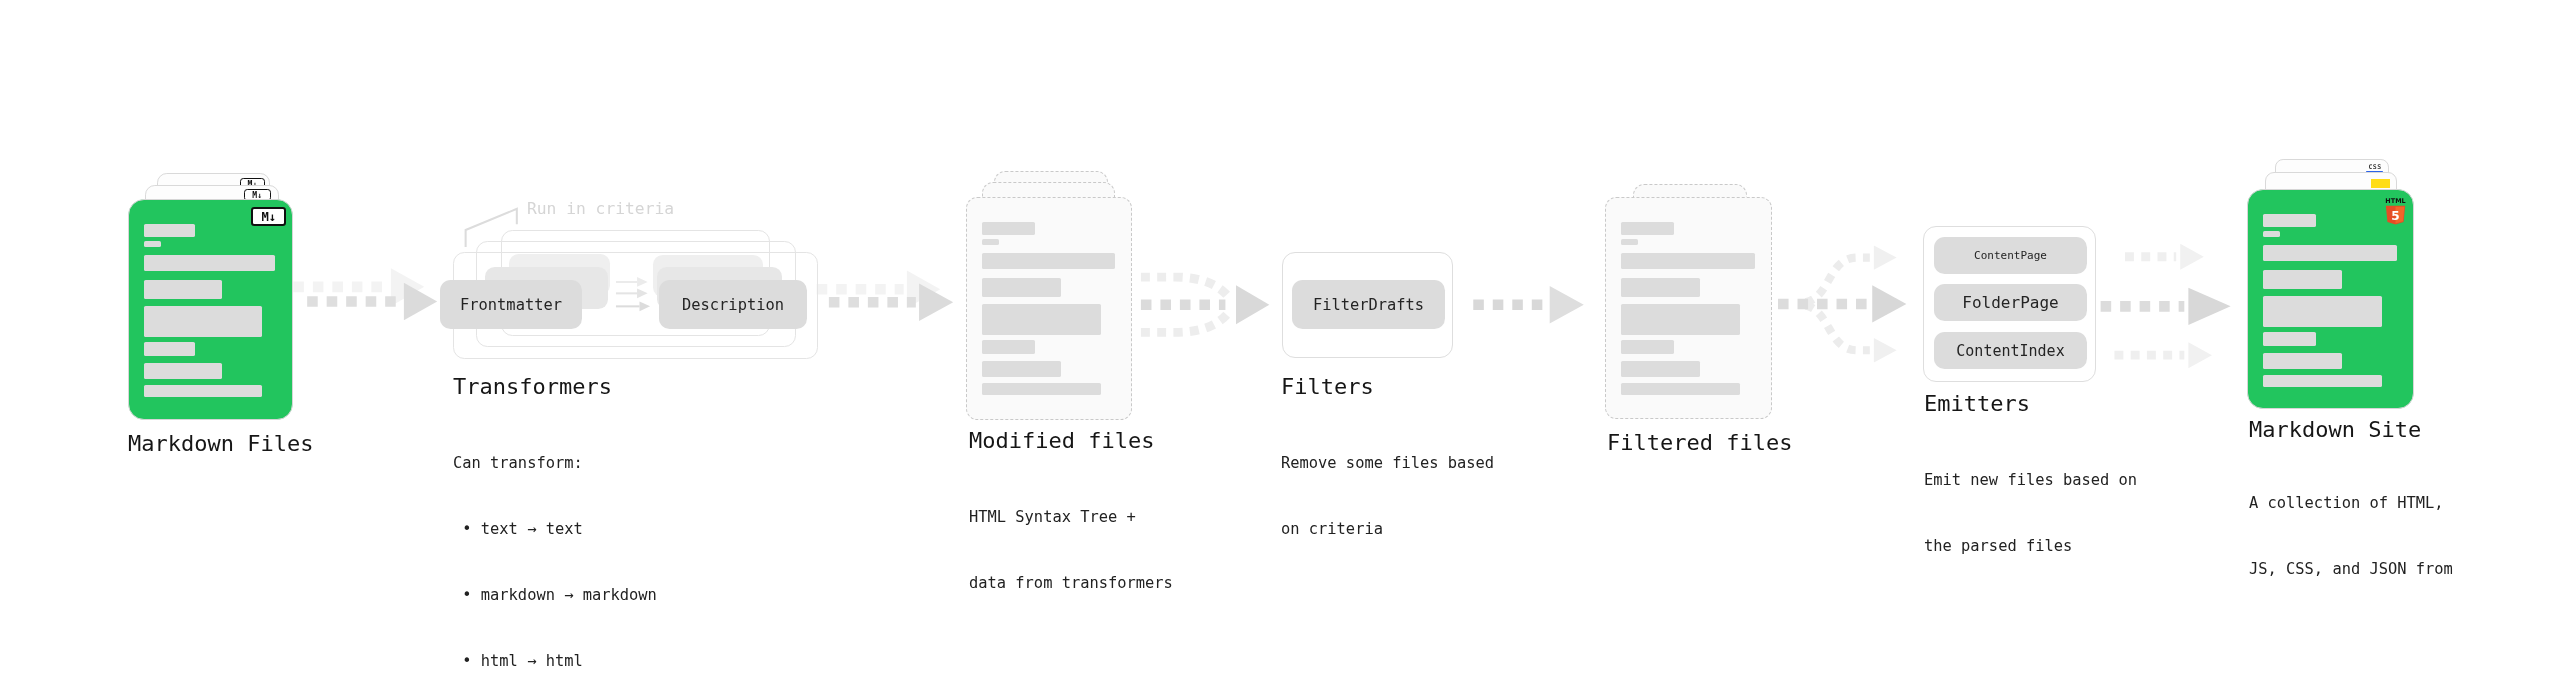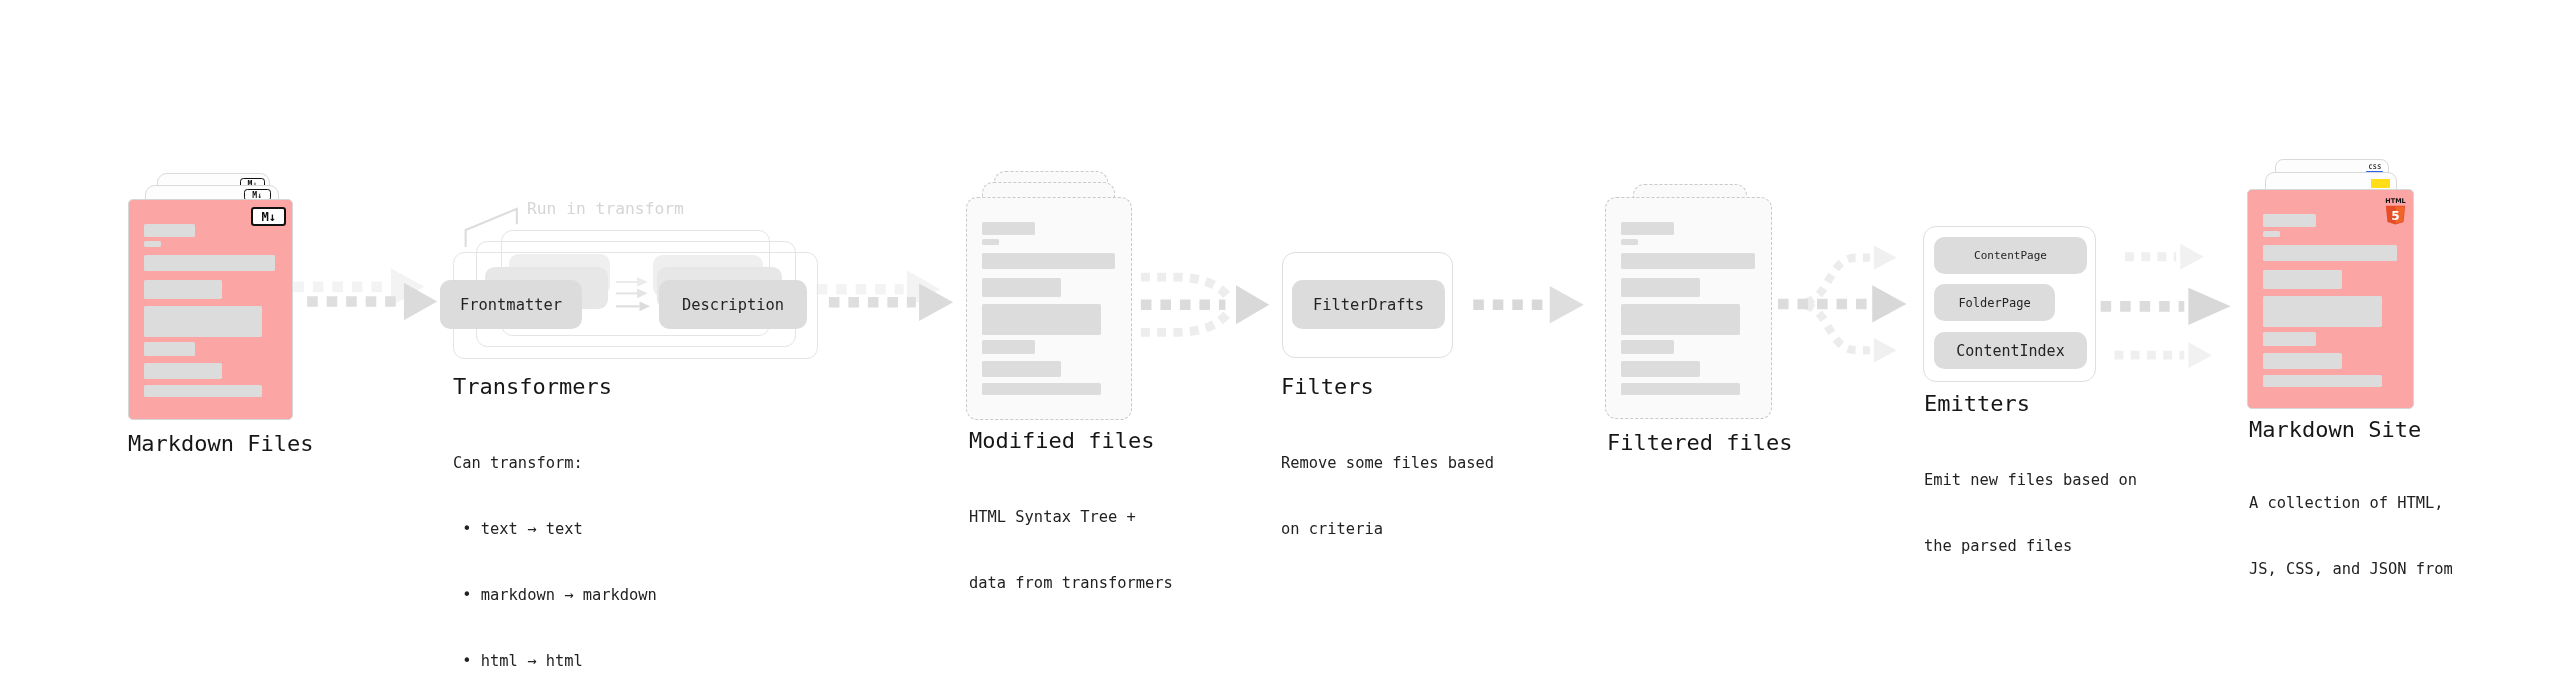--- a/index.html
+++ b/index.html
@@ -3,21 +3,21 @@
 <meta charset="utf-8">
 <style>
   html,body{margin:0;padding:0;}
   body{
     width:2576px;height:681px;position:relative;background:#ffffff;overflow:hidden;
     font-family:"DejaVu Sans Mono","Liberation Mono",monospace;color:#1c1c1c;
   }
   .abs{position:absolute;}
   
   .doc{
-    position:absolute;background:#fca5a5;border:1.6px solid #d6d6d6;border-radius:5px;box-sizing:border-box;
+    position:absolute;background:#22c55e;border:1.6px solid #d6d6d6;border-radius:16px;box-sizing:border-box;
   }
   .doc-back{
     position:absolute;background:#fdfdfd;border:1.6px solid #d9d9d9;border-radius:9.8px;box-sizing:border-box;
   }
   .doc-dashed{
     position:absolute;background:#fafafa;border:1.6px dashed #c9c9c9;border-radius:11.4px;box-sizing:border-box;
   }
   .bar{position:absolute;background:#dcdcdc;border-radius:1.6px;}
   
   .pill{
@@ -128,21 +128,21 @@
       <div class="bar" style="left:15.4px;top:80px;width:78px;height:18.7px;"></div>
       <div class="bar" style="left:15.4px;top:106px;width:118px;height:31px;"></div>
       <div class="bar" style="left:15.4px;top:142px;width:51px;height:14px;"></div>
       <div class="bar" style="left:15.4px;top:163px;width:78px;height:16.3px;"></div>
       <div class="bar" style="left:15.4px;top:185px;width:118px;height:12.2px;"></div>
     </div>
     <div class="title" style="left:128px;top:432px;">Markdown Files</div>
   </div>
 
   <div>
-    <div class="annotation" style="left:527px;top:199px;">Run in transform</div>
+    <div class="annotation" style="left:527px;top:199px;">Run in criteria</div>
     <div class="frame" style="left:501px;top:230px;width:269px;height:106px;"></div>
     <div class="frame" style="left:476px;top:241px;width:320px;height:106px;"></div>
     <div class="frame" style="left:453px;top:252px;width:365px;height:107px;"></div>
 
     <div class="pill-back" style="left:509px;top:254px;width:101px;height:41px;"></div>
     <div class="pill-mid" style="left:485px;top:267px;width:123px;height:42px;"></div>
     <div class="pill" style="left:440px;top:280px;width:142px;height:49px;">Frontmatter</div>
 
     <div class="pill-back" style="left:653px;top:255px;width:110px;height:42px;"></div>
     <div class="pill-mid" style="left:657px;top:267px;width:125px;height:42px;"></div>
@@ -198,21 +198,21 @@
       <div class="bar" style="left:14.6px;top:142px;width:53px;height:14px;"></div>
       <div class="bar" style="left:14.6px;top:163px;width:79px;height:16.3px;"></div>
       <div class="bar" style="left:14.6px;top:185px;width:119px;height:12.2px;"></div>
     </div>
     <div class="title" style="left:1607px;top:431px;">Filtered files</div>
   </div>
 
   <div>
     <div class="frame-solid" style="left:1923px;top:226px;width:173px;height:156px;"></div>
     <div class="pill" style="left:1934px;top:237px;width:153px;height:37px;font-size:11px;">ContentPage</div>
-    <div class="pill" style="left:1934px;top:284px;width:121px;height:37px;font-size:12px;">FolderPage</div>
+    <div class="pill" style="left:1934px;top:284px;width:153px;height:37px;font-size:16px;">FolderPage</div>
     <div class="pill" style="left:1934px;top:332px;width:153px;height:37px;font-size:15px;">ContentIndex</div>
     <div class="title" style="left:1924px;top:392px;">Emitters</div>
     <div class="desc" style="left:1924px;top:425px;">
       <div>Emit new files based on</div>
       <div>the parsed files</div>
     </div>
   </div>
 
   <div>
     <div class="doc-back" style="left:2275px;top:159px;width:114px;height:49px;border-radius:8.1px;">

